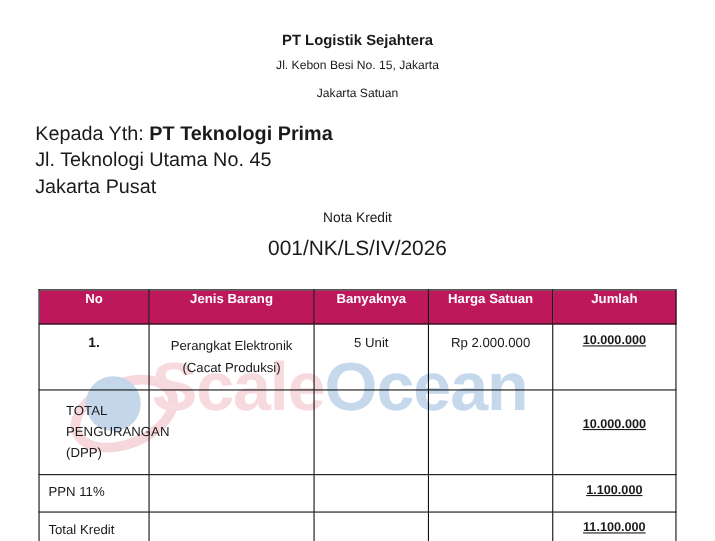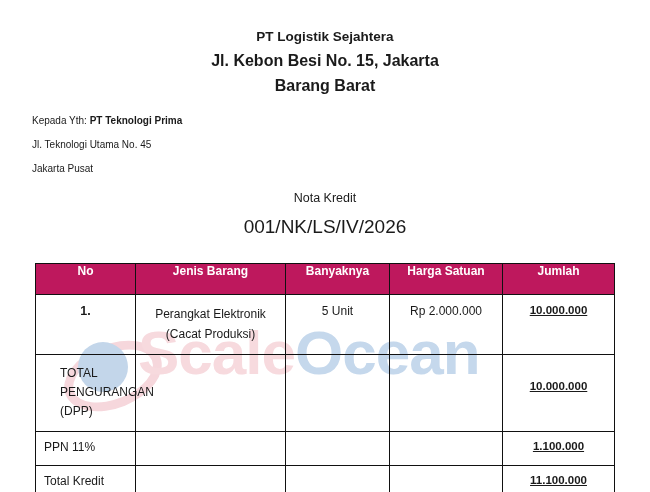--- a/index.html
+++ b/index.html
@@ -90,32 +90,32 @@
     top: 26px;
     width: 650px;
     text-align: center;
   }
   .company-name {
     font-size: 13.5px;
     font-weight: 700;
     line-height: 22px;
   }
   .company-line {
-    font-size: 16px;
-    font-weight: 700;
+    font-size: 11px;
+    font-weight: 400;
     line-height: 25px;
   }
 
   .recipient-block {
     position: absolute;
     left: 32px;
     top: 109px;
   }
   .recipient-line {
-    font-size: 10px;
+    font-size: 18px;
     line-height: 24px;
     white-space: nowrap;
   }
   .recipient-label { font-weight: 400; }
   .recipient-name { font-weight: 700; }
 
   .doc-block {
     position: absolute;
     left: 0;
     top: 186px;
@@ -207,21 +207,21 @@
       <div class="wm-dot"></div>
     </div>
     <div class="wm-word"><span class="wm-scale">Scale</span><span class="wm-ocean">Ocean</span></div>
   </div>
 
   <div class="content">
 
     <div class="company-block">
       <div class="company-name">PT Logistik Sejahtera</div>
       <div class="company-line">Jl. Kebon Besi No. 15, Jakarta</div>
-      <div class="company-line">Barang Barat</div>
+      <div class="company-line">Jakarta Satuan</div>
     </div>
 
     <div class="recipient-block">
       <div class="recipient-line"><span class="recipient-label">Kepada Yth:</span> <span class="recipient-name">PT Teknologi Prima</span></div>
       <div class="recipient-line">Jl. Teknologi Utama No. 45</div>
       <div class="recipient-line">Jakarta Pusat</div>
     </div>
 
     <div class="doc-block">
       <div class="doc-title">Nota Kredit</div>

